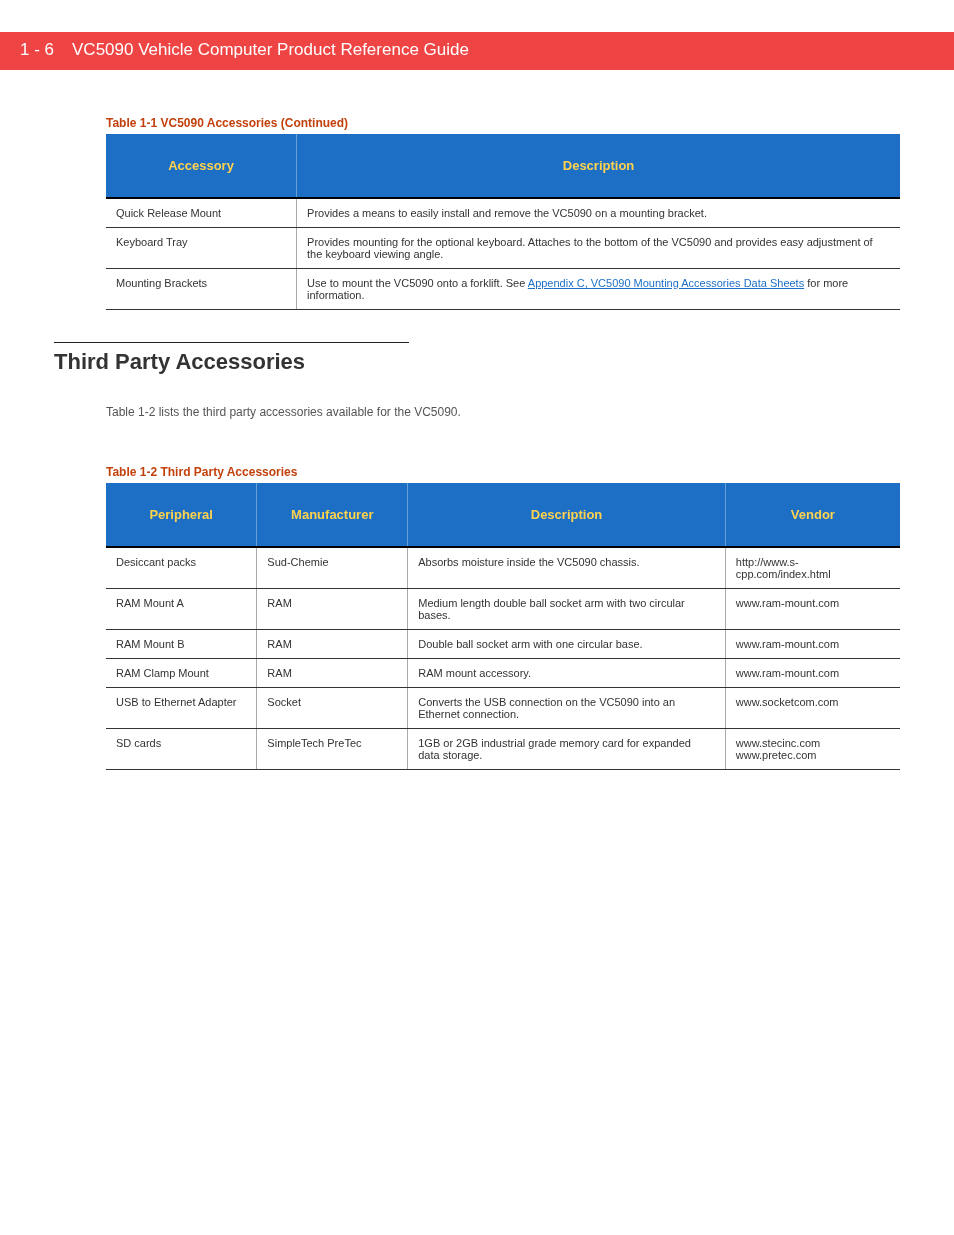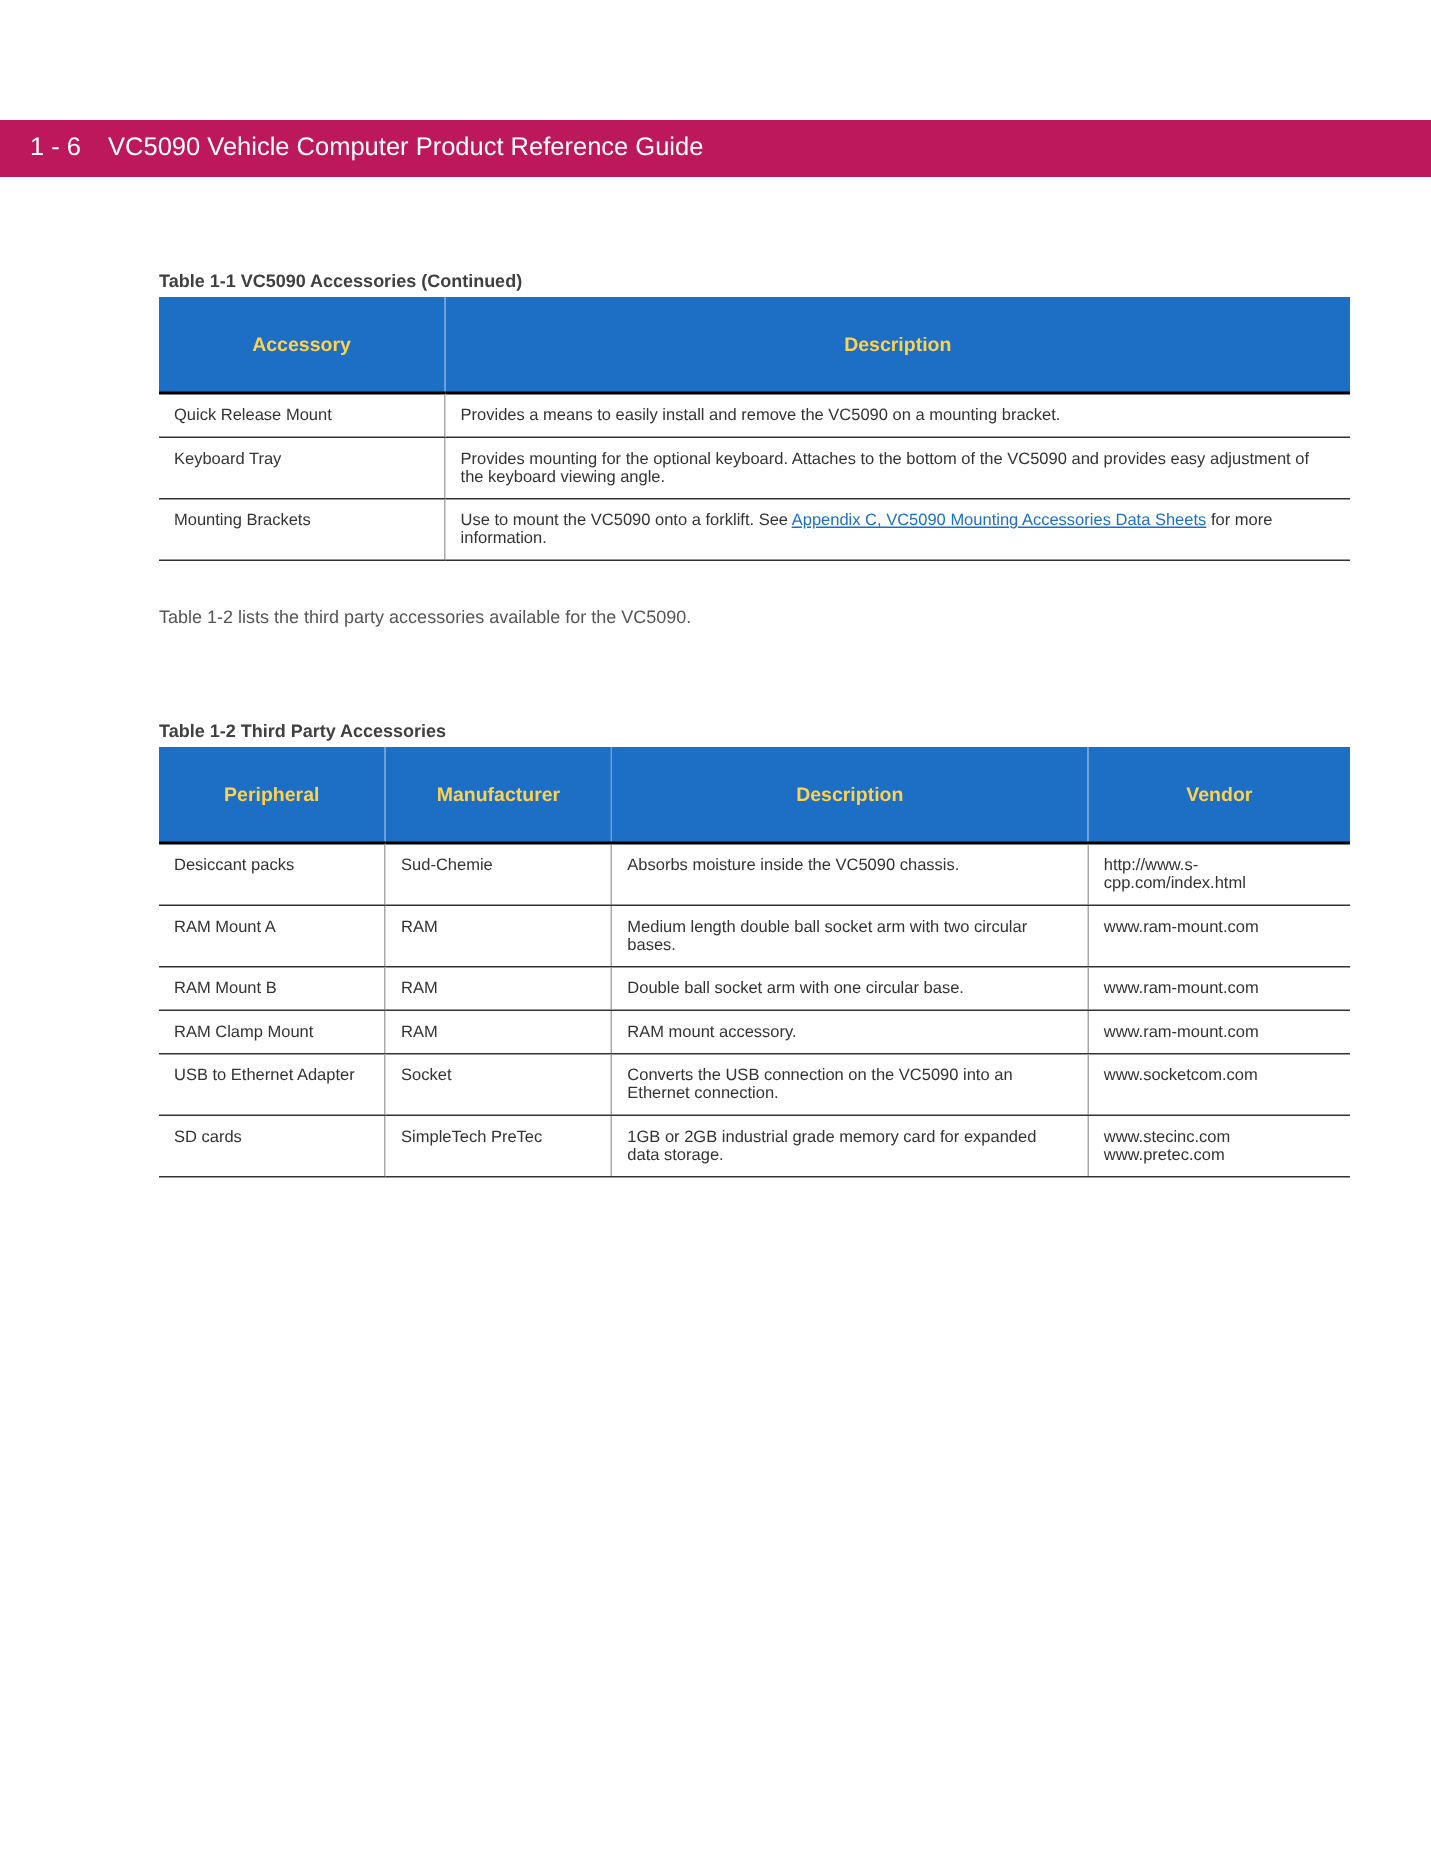--- a/index.html
+++ b/index.html
@@ -4,44 +4,44 @@
 <style>
   html, body {
     margin: 0;
     padding: 0;
     background: #ffffff;
     font-family: Arial, Helvetica, sans-serif;
     color: #000;
     width: 954px;
   }
   .page-header {
-    background: #be185d;
+    background: #ef4444;
     color: #ffffff;
     font-size: 18px;
     padding: 8px 20px 10px 20px;
     display: flex;
     align-items: flex-end;
-    margin-top: 80px;
+    margin-top: 32px;
   }
   .page-header .num {
     font-size: 17px;
     margin-right: 18px;
   }
   .page-header .title {
     font-size: 17px;
     font-weight: 400;
   }
   .content {
     padding: 0 54px 40px 54px;
   }
   .tbl-title {
     font-weight: bold;
     font-size: 12px;
-    margin: 62px 0 4px 52px;
-    color: #404040;
+    margin: 46px 0 4px 52px;
+    color: #c2410c;
   }
   table {
     border-collapse: collapse;
     width: calc(100% - 52px);
     margin-left: 52px;
   }
   thead th {
     background: #1d6fc5;
     color: #ffd24d;
     font-size: 13px;
@@ -128,20 +128,21 @@
         <td>Mounting Brackets</td>
         <td>
           <span>Use to mount the VC5090 onto a forklift. See </span>
           <span class="xref">Appendix C, VC5090 Mounting Accessories Data Sheets</span>
           <span> for more information.</span>
         </td>
       </tr>
     </tbody>
   </table>
 
+  <h2 class="section">Third Party Accessories</h2>
 
   <div class="inner-note">Table 1-2 lists the third party accessories available for the VC5090.</div>
 
   <div class="tbl-title">Table 1-2  Third Party Accessories</div>
 
   <table class="t2">
     <colgroup>
         <col>
         <col>
         <col>

